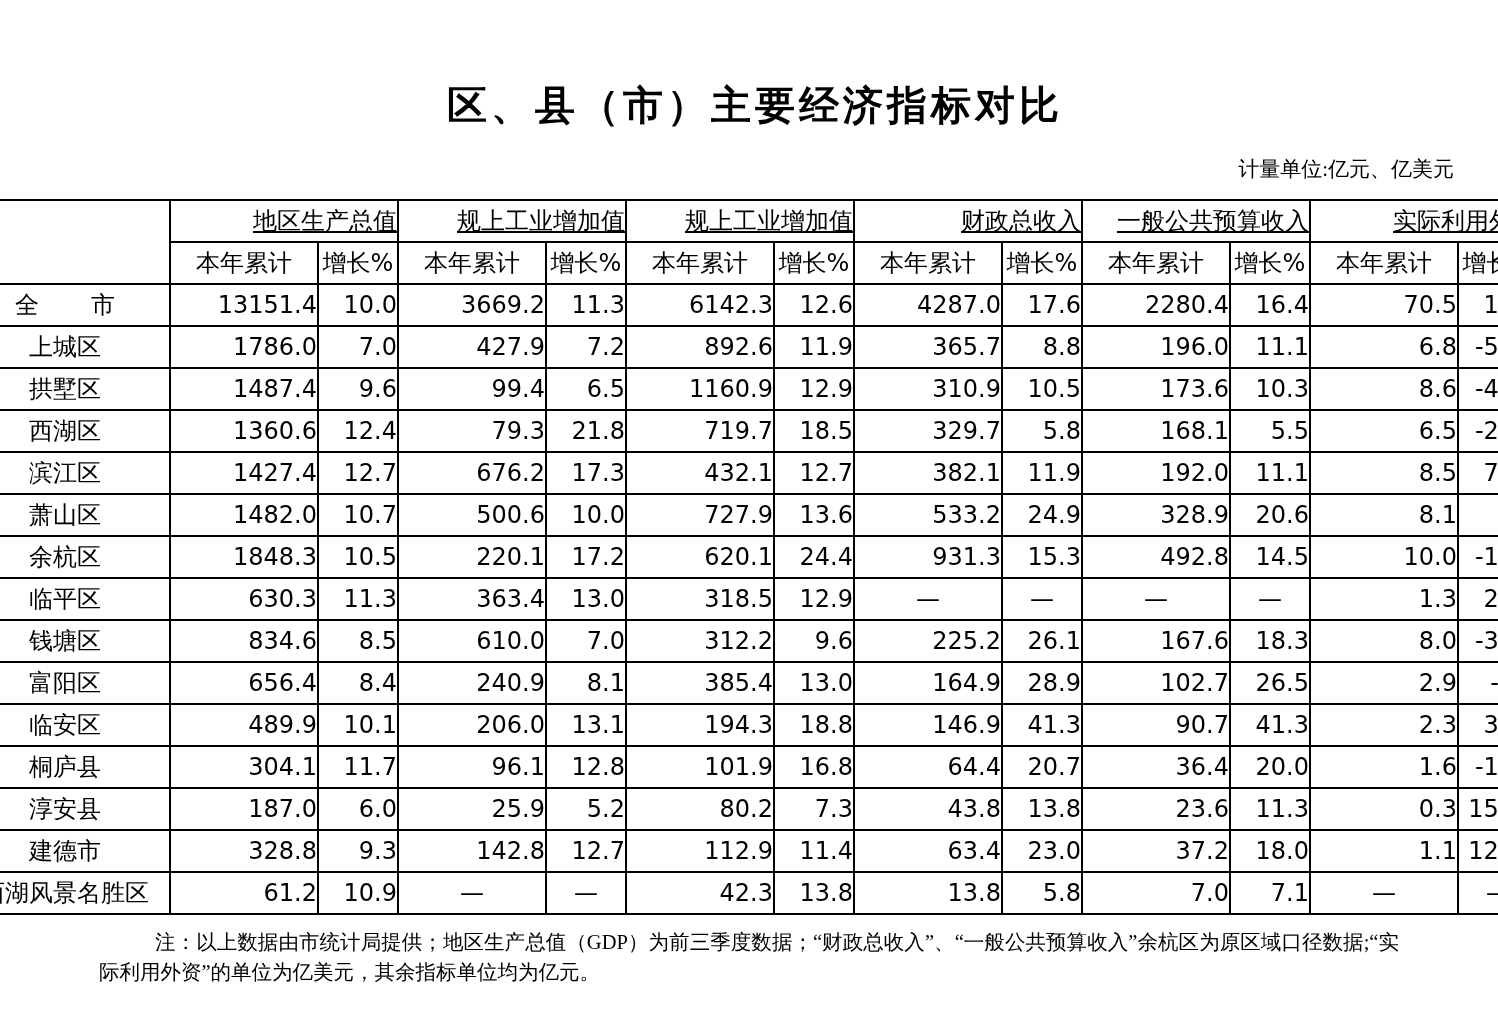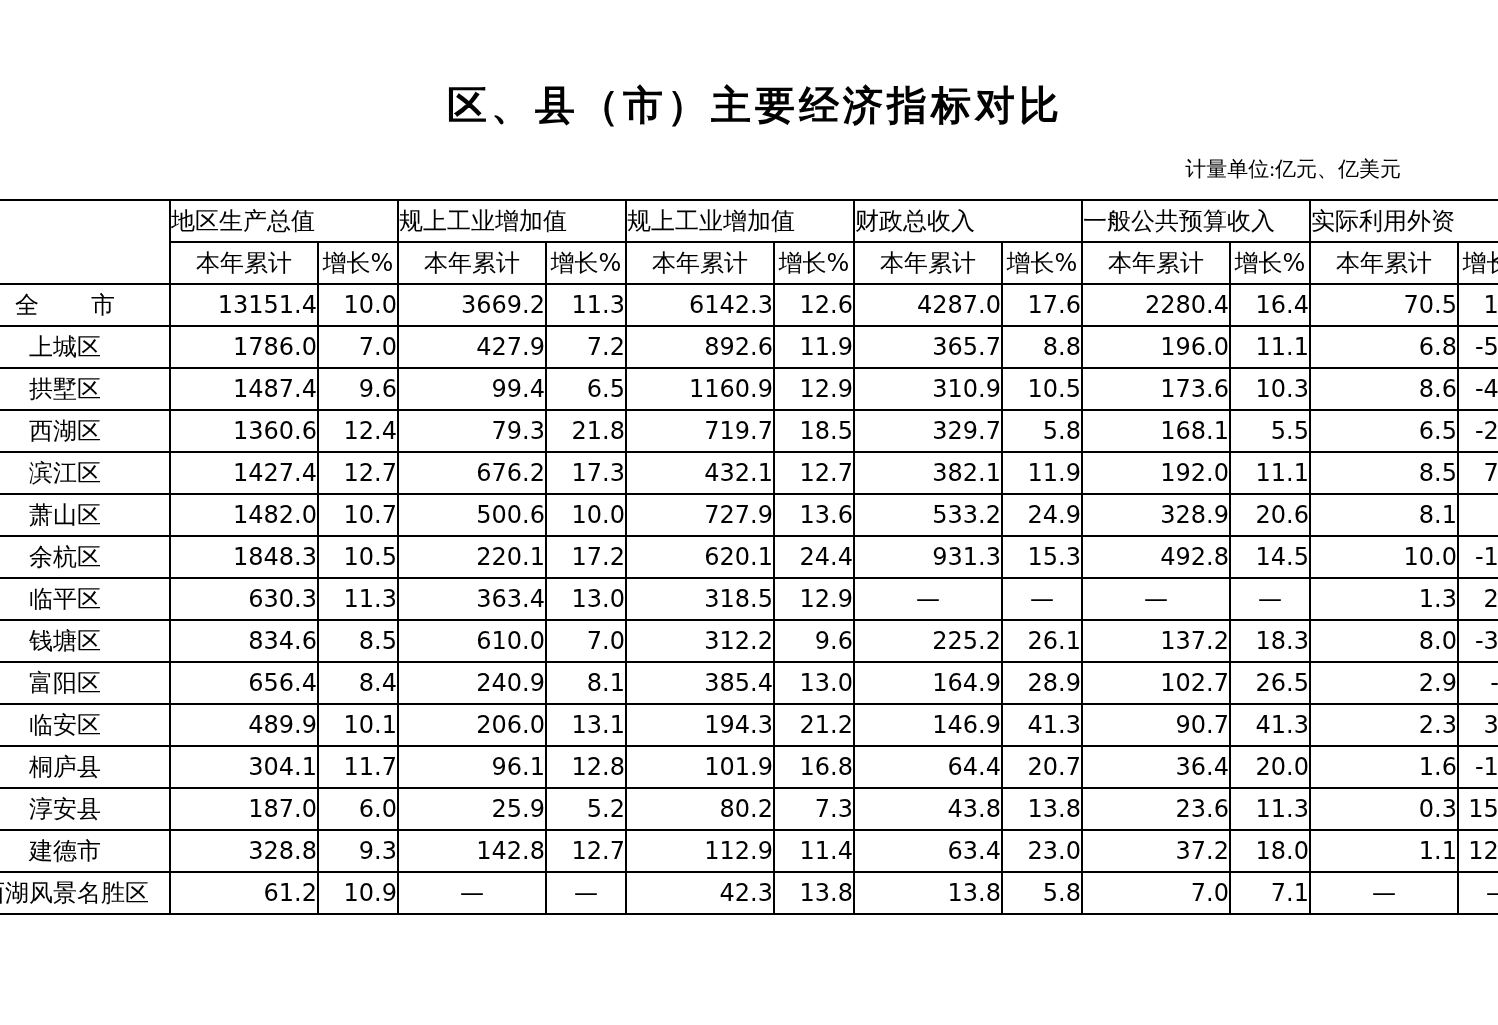--- a/index.html
+++ b/index.html
@@ -30,21 +30,21 @@
     letter-spacing: 4px;
     margin-top: 78px;
     margin-bottom: 0;
     padding-left: 12px;
   }
   .unit-line {
     text-align: right;
     font-family: "Liberation Serif", "DejaVu Serif", serif;
     font-size: 21px;
     margin-top: 22px;
-    padding-right: 97px;
+    padding-right: 44px;
   }
   .table-wrap {
     margin-top: 16px;
     display: flex;
     justify-content: center;
   }
   table.main {
     border-collapse: collapse;
     table-layout: fixed;
     width: 1300px;
@@ -52,23 +52,24 @@
   }
   table.main td, table.main th {
     border: 2px solid #000000;
     padding: 0;
     font-weight: normal;
     font-size: 24px;
     height: 40px;
     line-height: 40px;
   }
   .hdr-group {
-    text-align: left;
+    text-align: right;
     font-size: 24px;
     letter-spacing: 0px;
+    text-decoration: underline;
   }
   .hdr-sub {
     text-align: center;
     font-size: 23px;
   }
   .corner {
     border-right: 2px solid #000;
   }
   td.region {
     text-align: center;
@@ -281,21 +282,21 @@
           <tr>
             <td class="region">钱塘区</td>
             <td class="num">834.6</td>
             <td class="num">8.5</td>
             <td class="num">610.0</td>
             <td class="num">7.0</td>
             <td class="num">312.2</td>
             <td class="num">9.6</td>
             <td class="num">225.2</td>
             <td class="num">26.1</td>
-            <td class="num">137.2</td>
+            <td class="num">167.6</td>
             <td class="num">18.3</td>
             <td class="num">8.0</td>
             <td class="num">-34.7</td>
           </tr>
           <tr>
             <td class="region">富阳区</td>
             <td class="num">656.4</td>
             <td class="num">8.4</td>
             <td class="num">240.9</td>
             <td class="num">8.1</td>
@@ -308,21 +309,21 @@
             <td class="num">2.9</td>
             <td class="num">-1.3</td>
           </tr>
           <tr>
             <td class="region">临安区</td>
             <td class="num">489.9</td>
             <td class="num">10.1</td>
             <td class="num">206.0</td>
             <td class="num">13.1</td>
             <td class="num">194.3</td>
-            <td class="num">21.2</td>
+            <td class="num">18.8</td>
             <td class="num">146.9</td>
             <td class="num">41.3</td>
             <td class="num">90.7</td>
             <td class="num">41.3</td>
             <td class="num">2.3</td>
             <td class="num">32.1</td>
           </tr>
           <tr>
             <td class="region">桐庐县</td>
             <td class="num">304.1</td>
@@ -380,14 +381,15 @@
             <td class="num">5.8</td>
             <td class="num">7.0</td>
             <td class="num">7.1</td>
             <td class="dash">—</td>
             <td class="dash">—</td>
           </tr>
         </tbody>
     </table>
   </div>
 
+  <div class="note"><span class="indent"></span><span>注：以上数据由市统计局提供；地区生产总值（GDP）为前三季度数据；“财政总收入”、“一般公共预算收入”余杭区为原区域口径数据;“实际利用外资”的单位为亿美元，其余指标单位均为亿元。</span></div>
 
 </div>
 
 </body></html>

